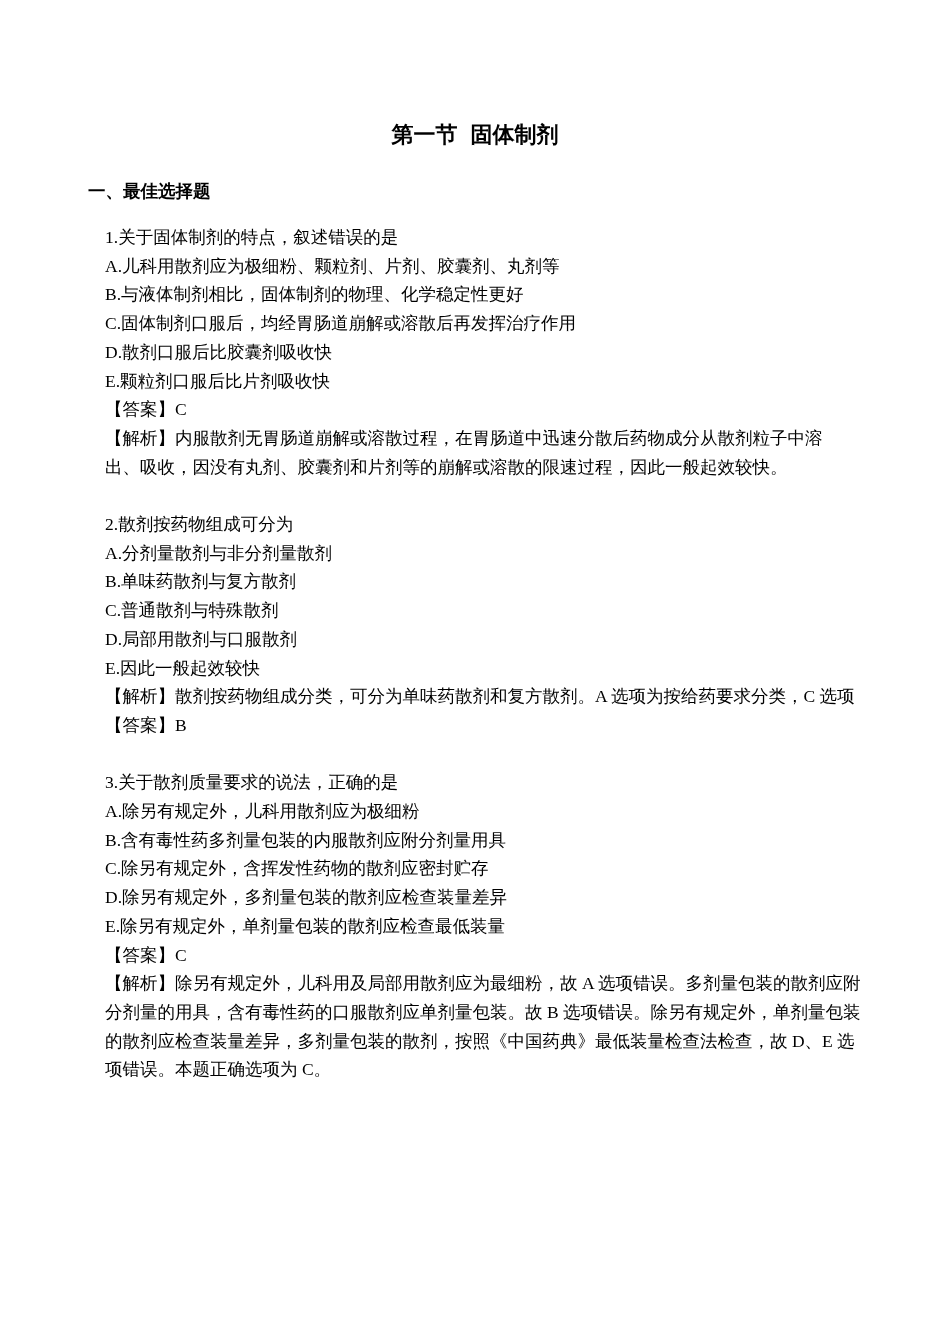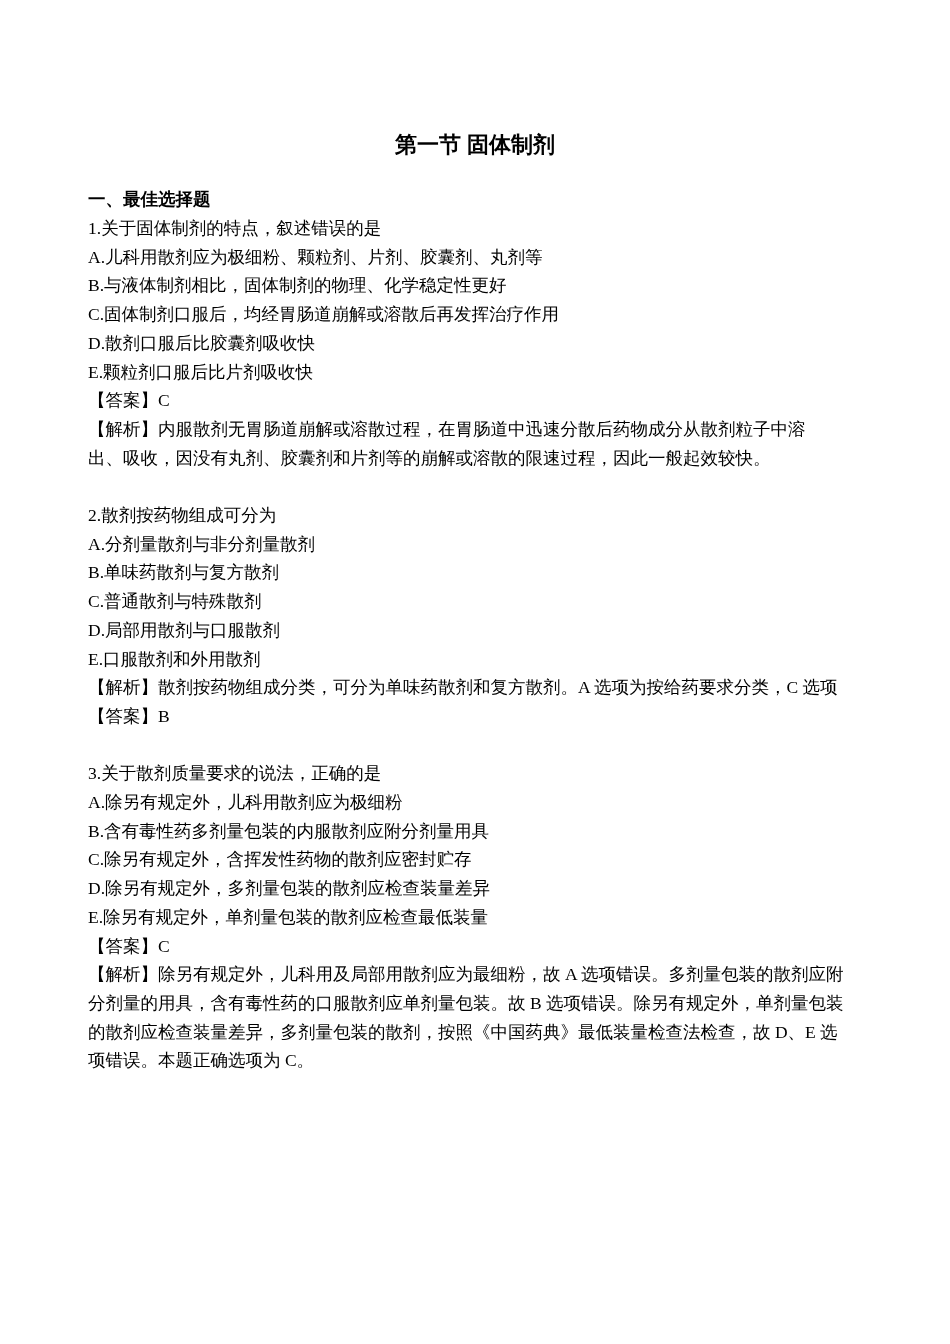--- a/index.html
+++ b/index.html
@@ -14,37 +14,37 @@
     background: #ffffff;
     color: #000000;
     font-family: "Liberation Serif", "DejaVu Serif", serif;
     overflow: hidden;
     box-sizing: border-box;
   }
   .content {
     padding: 0 88px;
   }
   .title {
-    margin: 8px;
+    margin: 0;
     padding-top: 122px;
     text-align: center;
-    font-family: Liberation Sans, sans-serif;
+    font-family: Liberation Mono, monospace;
     font-weight: bold;
     font-size: 22px;
     line-height: 30px;
   }
   .section-heading {
     margin: 25px 0 0 0;
     font-family: "Liberation Sans", "DejaVu Sans", sans-serif;
     font-weight: bold;
     font-size: 17.5px;
     line-height: 29px;
   }
   .question {
-    margin: 0;
+    margin: 17px;
   }
   .question + .question {
     margin-top: 28.7px; 
   }
   .line {
     margin: 0;
     font-size: 17.5px;
     line-height: 28.7px;
     white-space: nowrap;
   }
@@ -68,21 +68,21 @@
       <p class="line">【解析】内服散剂无胃肠道崩解或溶散过程，在胃肠道中迅速分散后药物成分从散剂粒子中溶</p>
       <p class="line">出、吸收，因没有丸剂、胶囊剂和片剂等的崩解或溶散的限速过程，因此一般起效较快。</p>
     </section>
 
     <section class="question">
       <p class="line">2.散剂按药物组成可分为</p>
       <p class="line">A.分剂量散剂与非分剂量散剂</p>
       <p class="line">B.单味药散剂与复方散剂</p>
       <p class="line">C.普通散剂与特殊散剂</p>
       <p class="line">D.局部用散剂与口服散剂</p>
-      <p class="line">E.口服散剂和外用散剂</p>
+      <p class="line">E.因此一般起效较快</p>
       <p class="line">【解析】散剂按药物组成分类，可分为单味药散剂和复方散剂。A 选项为按给药要求分类，C 选项</p>
       <p class="line">【答案】B</p>
     </section>
 
     <section class="question">
       <p class="line">3.关于散剂质量要求的说法，正确的是</p>
       <p class="line">A.除另有规定外，儿科用散剂应为极细粉</p>
       <p class="line">B.含有毒性药多剂量包装的内服散剂应附分剂量用具</p>
       <p class="line">C.除另有规定外，含挥发性药物的散剂应密封贮存</p>
       <p class="line">D.除另有规定外，多剂量包装的散剂应检查装量差异</p>

